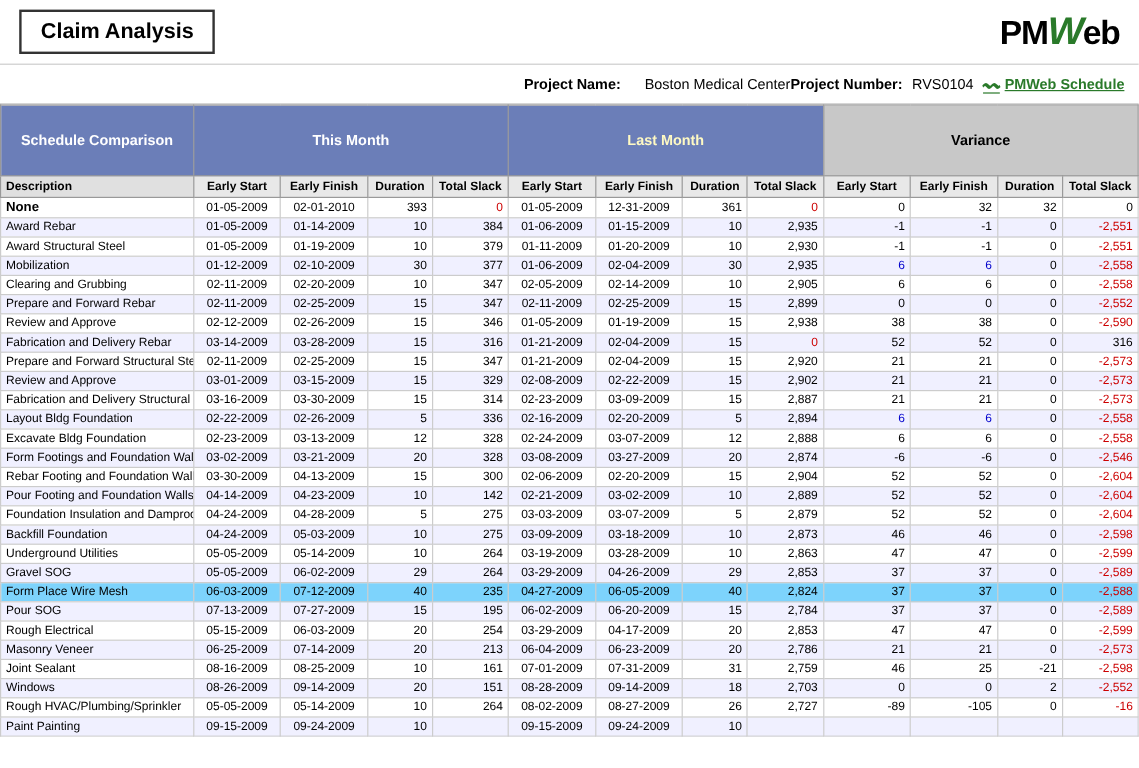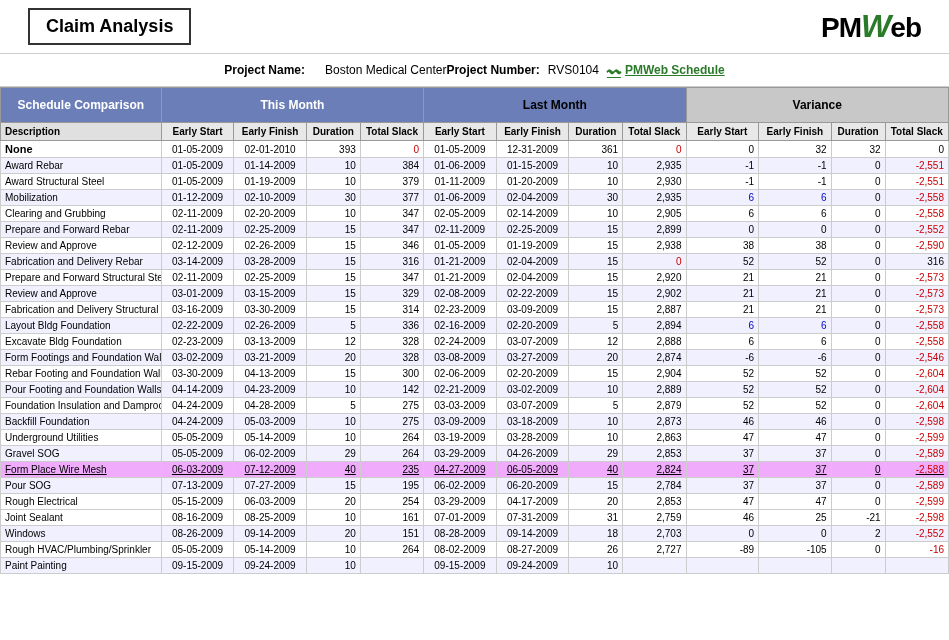--- a/index.html
+++ b/index.html
@@ -1,40 +1,40 @@
 <!DOCTYPE html>
 <html><head>
   <meta charset="utf-8">
   <style>
     * { margin: 0; padding: 0; box-sizing: border-box; }
     body { font-family: Arial, sans-serif; font-size: 11px; background: #fff; width: 949px; }
 
     
-    #header { display: flex; align-items: center; justify-content: space-between; padding: 8px 28px; border-bottom: 1px solid #ccc; }
+    #header { display: flex; align-items: center; justify-content: space-between; padding: 8px 16px; border-bottom: 1px solid #ccc; }
     #app-title { border: 2px solid #333; padding: 6px 16px; font-size: 18px; font-weight: bold; }
     #logo { font-size: 26px; font-weight: bold; color: #000; }
     #logo span.pm { color: #000; }
     #logo span.web { color: #000; }
     #logo .slash { color: #2a7a2a; font-style: italic; }
 
     
-    #project-bar { display: flex; justify-content: center; align-items: center; padding: 6px 12px; border-bottom: 1px solid #ccc; font-size: 12px; }
+    #project-bar { display: flex; justify-content: flex-end; align-items: center; padding: 6px 12px; border-bottom: 1px solid #ccc; font-size: 12px; }
     #project-bar .left { display: flex; gap: 20px; }
     #project-bar .right { display: flex; align-items: center; gap: 8px; }
     #pmweb-schedule { color: #2a7a2a; font-weight: bold; font-size: 12px; display: flex; align-items: center; gap: 4px; }
     #pmweb-schedule .wave { color: #2a7a2a; font-size: 14px; }
 
     
     #main-table { width: 100%; border-collapse: collapse; }
 
     
-    .section-header-row th { padding: 10px 4px; text-align: center; font-weight: bold; font-size: 12px; border: 1px solid #999; margin-top: 36px; }
+    .section-header-row th { padding: 22px 4px; text-align: center; font-weight: bold; font-size: 12px; border: 1px solid #999; margin-top: 36px; }
     .th-desc { background: #6b7eb8; color: #fff; width: 155px; }
     .th-this-month { background: #6b7eb8; color: #fff; }
-    .th-last-month { background: #6b7eb8; color: #000000; }
+    .th-last-month { background: #6b7eb8; color: #fef9c3; }
     .th-variance { background: #c8c8c8; color: #000; }
 
     
     .col-header-row th { padding: 3px 4px; text-align: center; font-size: 10px; font-weight: bold; border: 1px solid #999; background: #e8e8e8; white-space: nowrap; }
     .col-header-row .th-desc-sub { background: #e0e0e0; text-align: left; }
 
     
     #main-table tbody tr { }
     #main-table tbody tr:nth-child(odd) { background: #fff; }
     #main-table tbody tr:nth-child(even) { background: #f5f5ff; }
@@ -398,21 +398,21 @@
     <td class="td-num black">264</td>
     <td class="td-date">03-29-2009</td>
     <td class="td-date">04-26-2009</td>
     <td class="td-num">29</td>
     <td class="td-num black">2,853</td>
     <td class="td-num black">37</td>
     <td class="td-num black">37</td>
     <td class="td-num">0</td>
     <td class="td-num red" style="color: rgb(204, 0, 0);">-2,589</td>
   </tr>
-      <tr style="background-color: #f0abfc; text-decoration: underline;">
+      <tr style="background-color: #7dd3fc;">
     <td class="td-desc ">Form Place Wire Mesh</td>
     <td class="td-date">06-03-2009</td>
     <td class="td-date">07-12-2009</td>
     <td class="td-num">40</td>
     <td class="td-num black">235</td>
     <td class="td-date">04-27-2009</td>
     <td class="td-date">06-05-2009</td>
     <td class="td-num">40</td>
     <td class="td-num black">2,824</td>
     <td class="td-num black">37</td>
@@ -443,20 +443,35 @@
     <td class="td-num black">254</td>
     <td class="td-date">03-29-2009</td>
     <td class="td-date">04-17-2009</td>
     <td class="td-num">20</td>
     <td class="td-num black">2,853</td>
     <td class="td-num black">47</td>
     <td class="td-num black">47</td>
     <td class="td-num">0</td>
     <td class="td-num red" style="color: rgb(204, 0, 0);">-2,599</td>
   </tr>
+      <tr style="background-color: rgb(240, 240, 255);">
+    <td class="td-desc ">Masonry Veneer</td>
+    <td class="td-date">06-25-2009</td>
+    <td class="td-date">07-14-2009</td>
+    <td class="td-num">20</td>
+    <td class="td-num black">213</td>
+    <td class="td-date">06-04-2009</td>
+    <td class="td-date">06-23-2009</td>
+    <td class="td-num">20</td>
+    <td class="td-num black">2,786</td>
+    <td class="td-num black">21</td>
+    <td class="td-num black">21</td>
+    <td class="td-num">0</td>
+    <td class="td-num red" style="color: rgb(204, 0, 0);">-2,573</td>
+  </tr>
       <tr style="background-color: rgb(255, 255, 255);">
     <td class="td-desc ">Joint Sealant</td>
     <td class="td-date">08-16-2009</td>
     <td class="td-date">08-25-2009</td>
     <td class="td-num">10</td>
     <td class="td-num black">161</td>
     <td class="td-date">07-01-2009</td>
     <td class="td-date">07-31-2009</td>
     <td class="td-num">31</td>
     <td class="td-num black">2,759</td>

